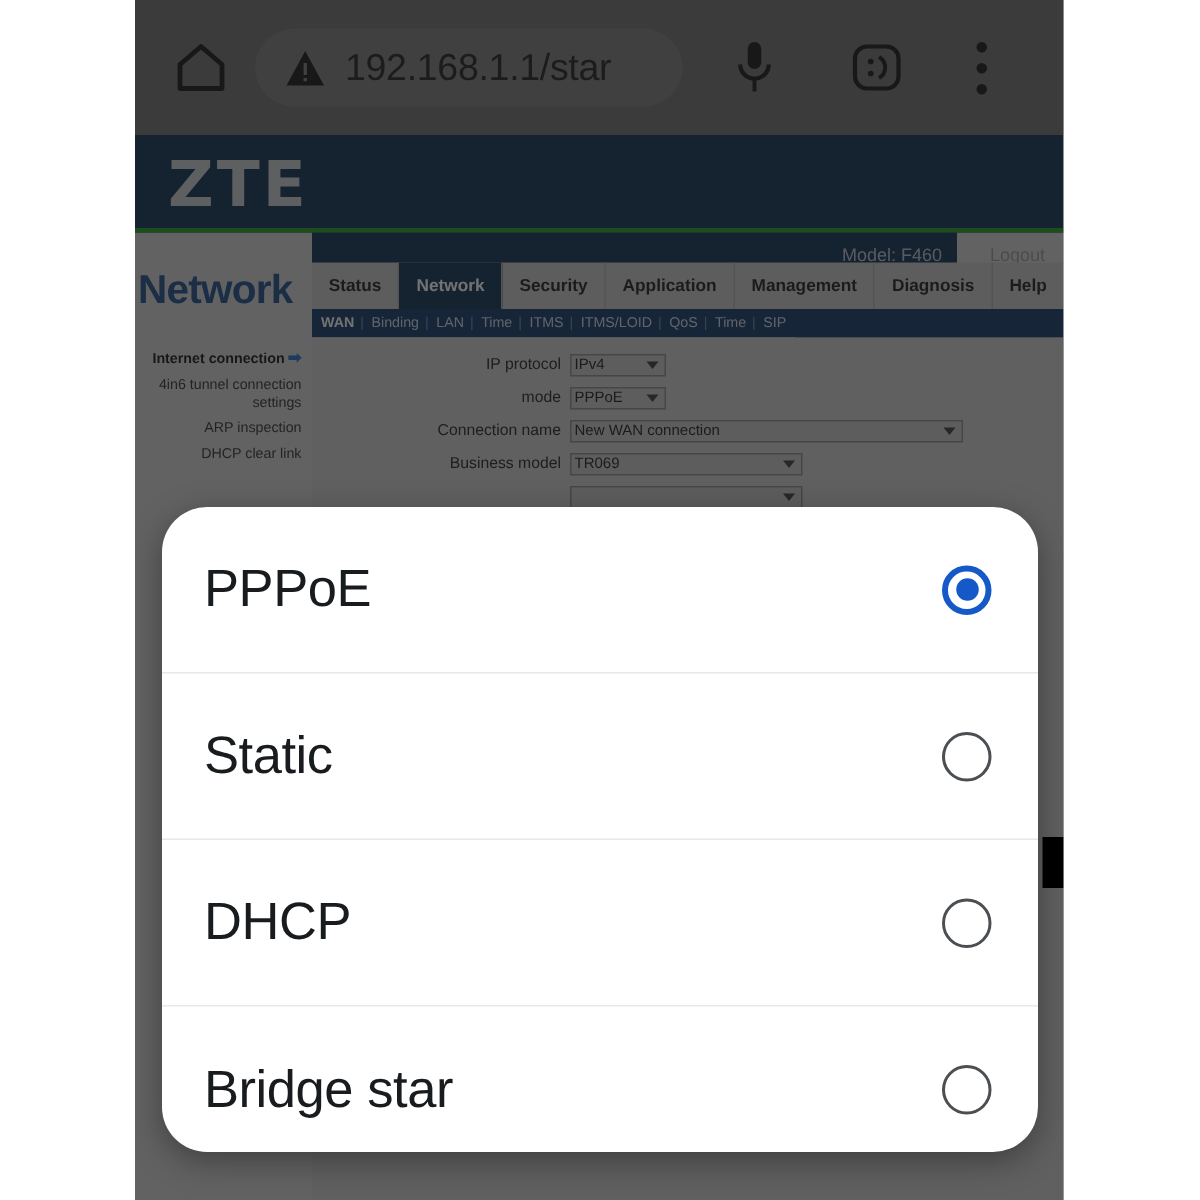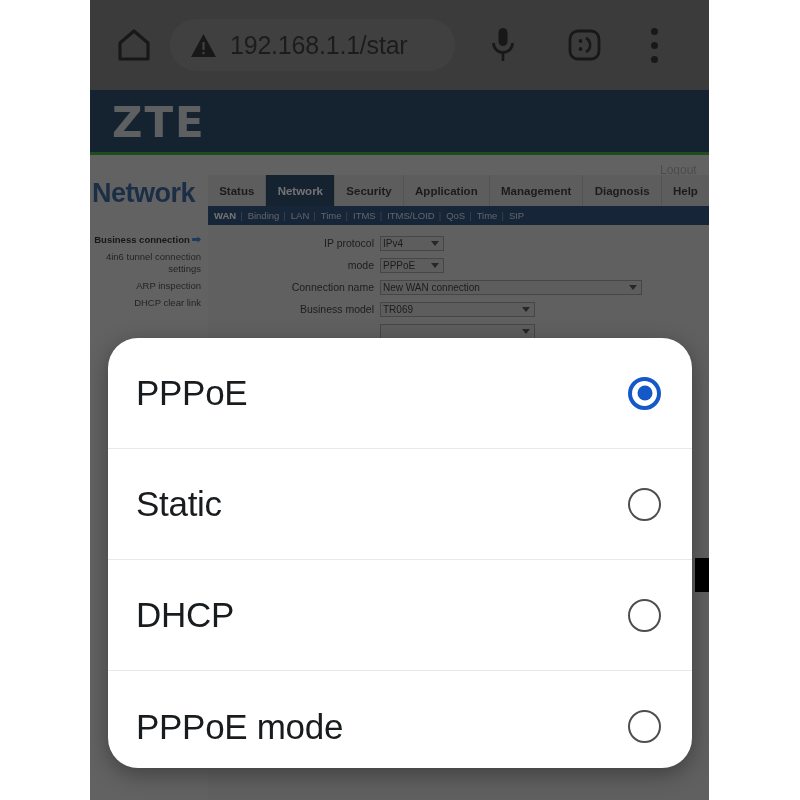--- a/index.html
+++ b/index.html
@@ -446,20 +446,23 @@
           <i></i>
       </div>
     </div>
 
     <div id="page">
 
       <div id="zte-header">
         <div id="zte-logo">ZTE</div>
       </div>
 
+      <div id="model-band">
+        <div id="model-text">Model: F460</div>
+      </div>
       <div id="logout-text">Logout</div>
 
       <div id="page-title">Network</div>
 
       <div id="tabs">
         <div class="tab">Status</div>
         <div class="tab active">Network</div>
         <div class="tab">Security</div>
         <div class="tab">Application</div>
         <div class="tab">Management</div>
@@ -483,21 +486,21 @@
         <span class="sn">QoS</span>
         <span class="sep">|</span>
         <span class="sn">Time</span>
         <span class="sep">|</span>
         <span class="sn">SIP</span>
       </div>
 
       <div id="content">
 
         <div id="sidebar">
-          <div class="side-item active">Business connection</div>
+          <div class="side-item active">Internet connection</div>
           <div class="side-item">4in6 tunnel connection settings</div>
           <div class="side-item">ARP inspection</div>
           <div class="side-item">DHCP clear link</div>
         </div>
 
         <div id="help-panel">
           <div id="help-btn">Help</div>
         </div>
 
         <div id="form-panel">
@@ -561,20 +564,20 @@
         <span class="opt-label">Static</span>
         <span class="radio"></span>
       </div>
 
       <div class="opt-row">
         <span class="opt-label">DHCP</span>
         <span class="radio"></span>
       </div>
 
       <div class="opt-row">
-        <span class="opt-label">PPPoE mode</span>
+        <span class="opt-label">Bridge star</span>
         <span class="radio"></span>
       </div>
 
     </div>
 
   </div>
 </div>
 
 </body></html>

